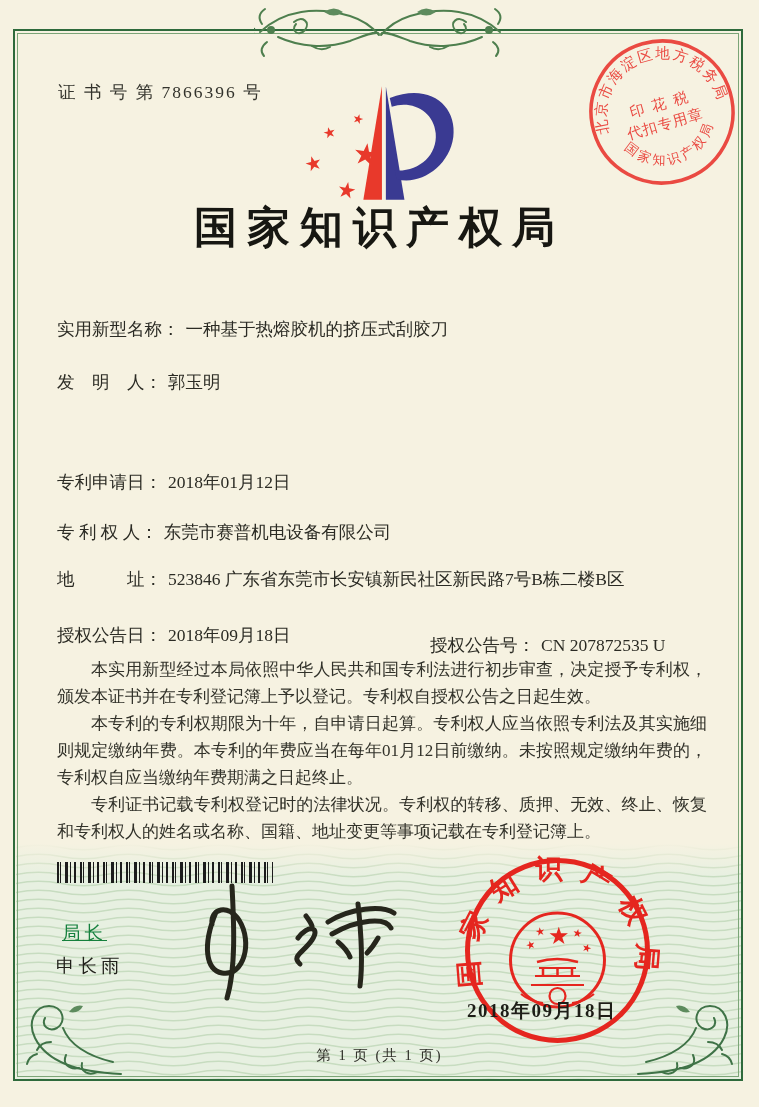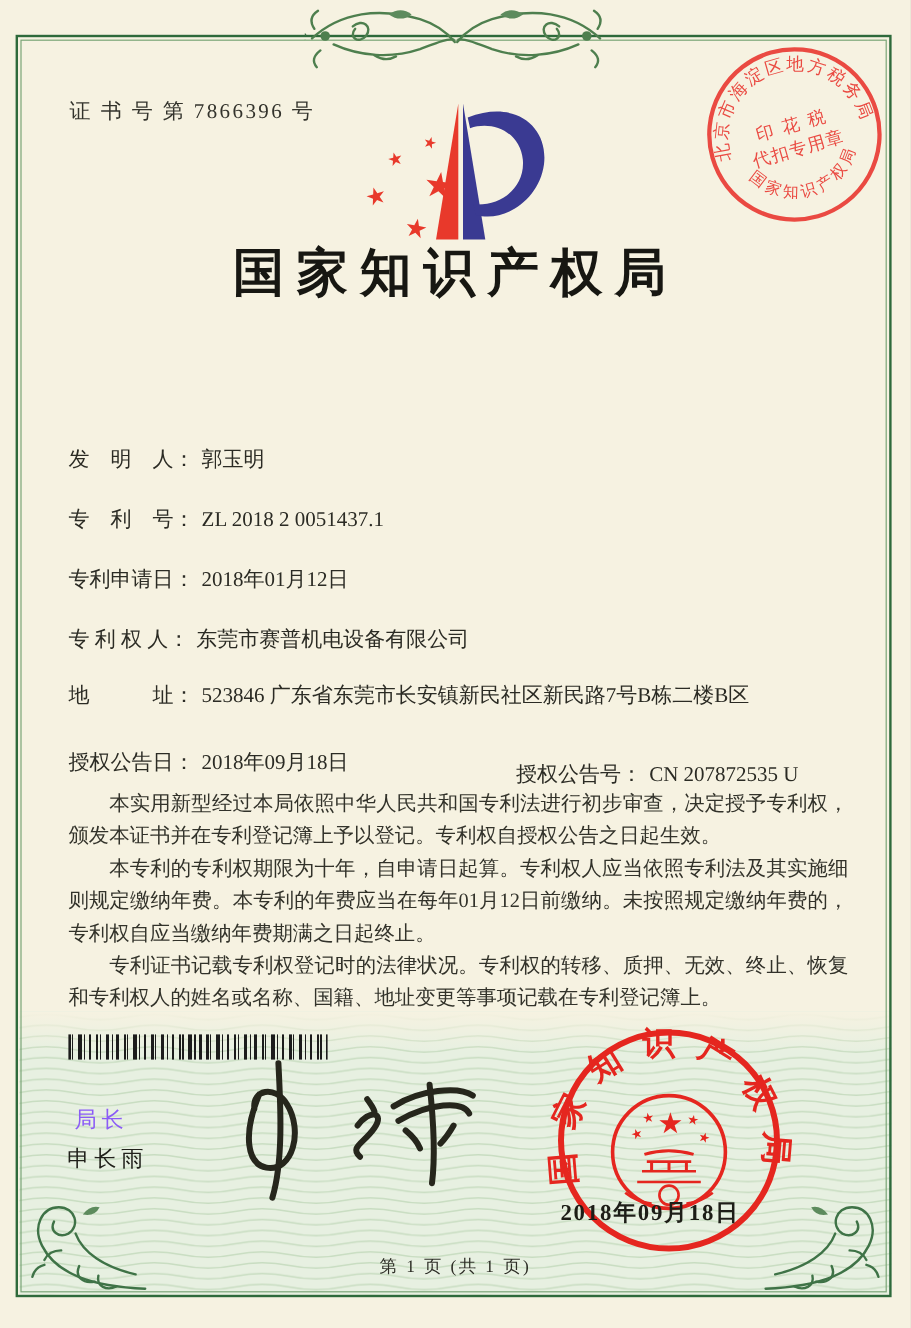--- a/index.html
+++ b/index.html
@@ -57,22 +57,22 @@
   .paragraphs p{margin:0; text-indent:2em;}
   .barcode{
     position:absolute; left:57px; top:862px; width:216px; height:21px; z-index:4;
     background:repeating-linear-gradient(90deg,
       #1c1c1c 0 2px, transparent 2px 3px,
       #1c1c1c 3px 4px, transparent 4px 8px,
       #1c1c1c 8px 11px, transparent 11px 13px,
       #1c1c1c 13px 14px, transparent 14px 17px,
       #1c1c1c 17px 19px, transparent 19px 23px);
   }
-  .director-role{left:62px; top:920px; font-size:18.5px; letter-spacing:4px; z-index:4; color:#8b5cf6;
-    font-family:"Liberation Sans","DejaVu Sans",sans-serif;}
+  .director-role{left:62px; top:920px; font-size:18.5px; letter-spacing:4px; z-index:4; color:#15803d;
+    font-family:"Liberation Sans","DejaVu Sans",sans-serif;text-decoration:underline;}
   .director-name{left:56px; top:953px; font-size:18.5px; letter-spacing:4px; z-index:4; color:#21211b;
     font-family:"Liberation Sans","DejaVu Sans",sans-serif;}
   .signature{left:180px; top:876px; z-index:4;}
   .tax-stamp{left:586px; top:36px; z-index:5; transform:rotate(-16deg);}
   .cnipa-seal{left:455px; top:848px; z-index:4;}
   .seal-date{
     left:467px; top:998px; font-size:19px; letter-spacing:1.5px; font-weight:600;
     color:#1d1d17; z-index:6;
   }
   .footer{
@@ -131,27 +131,27 @@
       <text x="16" y="100" font-size="20" transform="rotate(-16 16 100)">★</text>
       <text x="46" y="124" font-size="22" transform="rotate(10 46 124)">★</text>
     </g>
     <polygon points="93,12 74,128 93,128" fill="#e8392b"></polygon>
     <polygon points="97,12 116,128 97,128" fill="#3a3a92"></polygon>
     <path d="M101,24 C142,8 170,32 166,64 C162,94 132,114 108,107 L106,98 C130,100 150,83 148,60 C146,37 123,26 103,33 Z" fill="#3a3a92"></path>
   </svg>
 
   <div class="abs doc-title">国家知识产权局</div>
 
+  <div class="field f-name">
+    <span class="flabel">实用新型名称：</span>
+    <span class="fvalue">一种基于热熔胶机的挤压式刮胶刀</span>
+  </div>
   <div class="field f-inventor">
     <span class="flabel">发　明　人：</span>
     <span class="fvalue">郭玉明</span>
-  </div>
-  <div class="field f-patno">
-    <span class="flabel">专　利　号：</span>
-    <span class="fvalue">ZL 2018 2 0051437.1</span>
   </div>
   <div class="field f-appdate">
     <span class="flabel">专利申请日：</span>
     <span class="fvalue">2018年01月12日</span>
   </div>
   <div class="field f-patentee">
     <span class="flabel">专 利 权 人：</span>
     <span class="fvalue">东莞市赛普机电设备有限公司</span>
   </div>
   <div class="field f-address">

